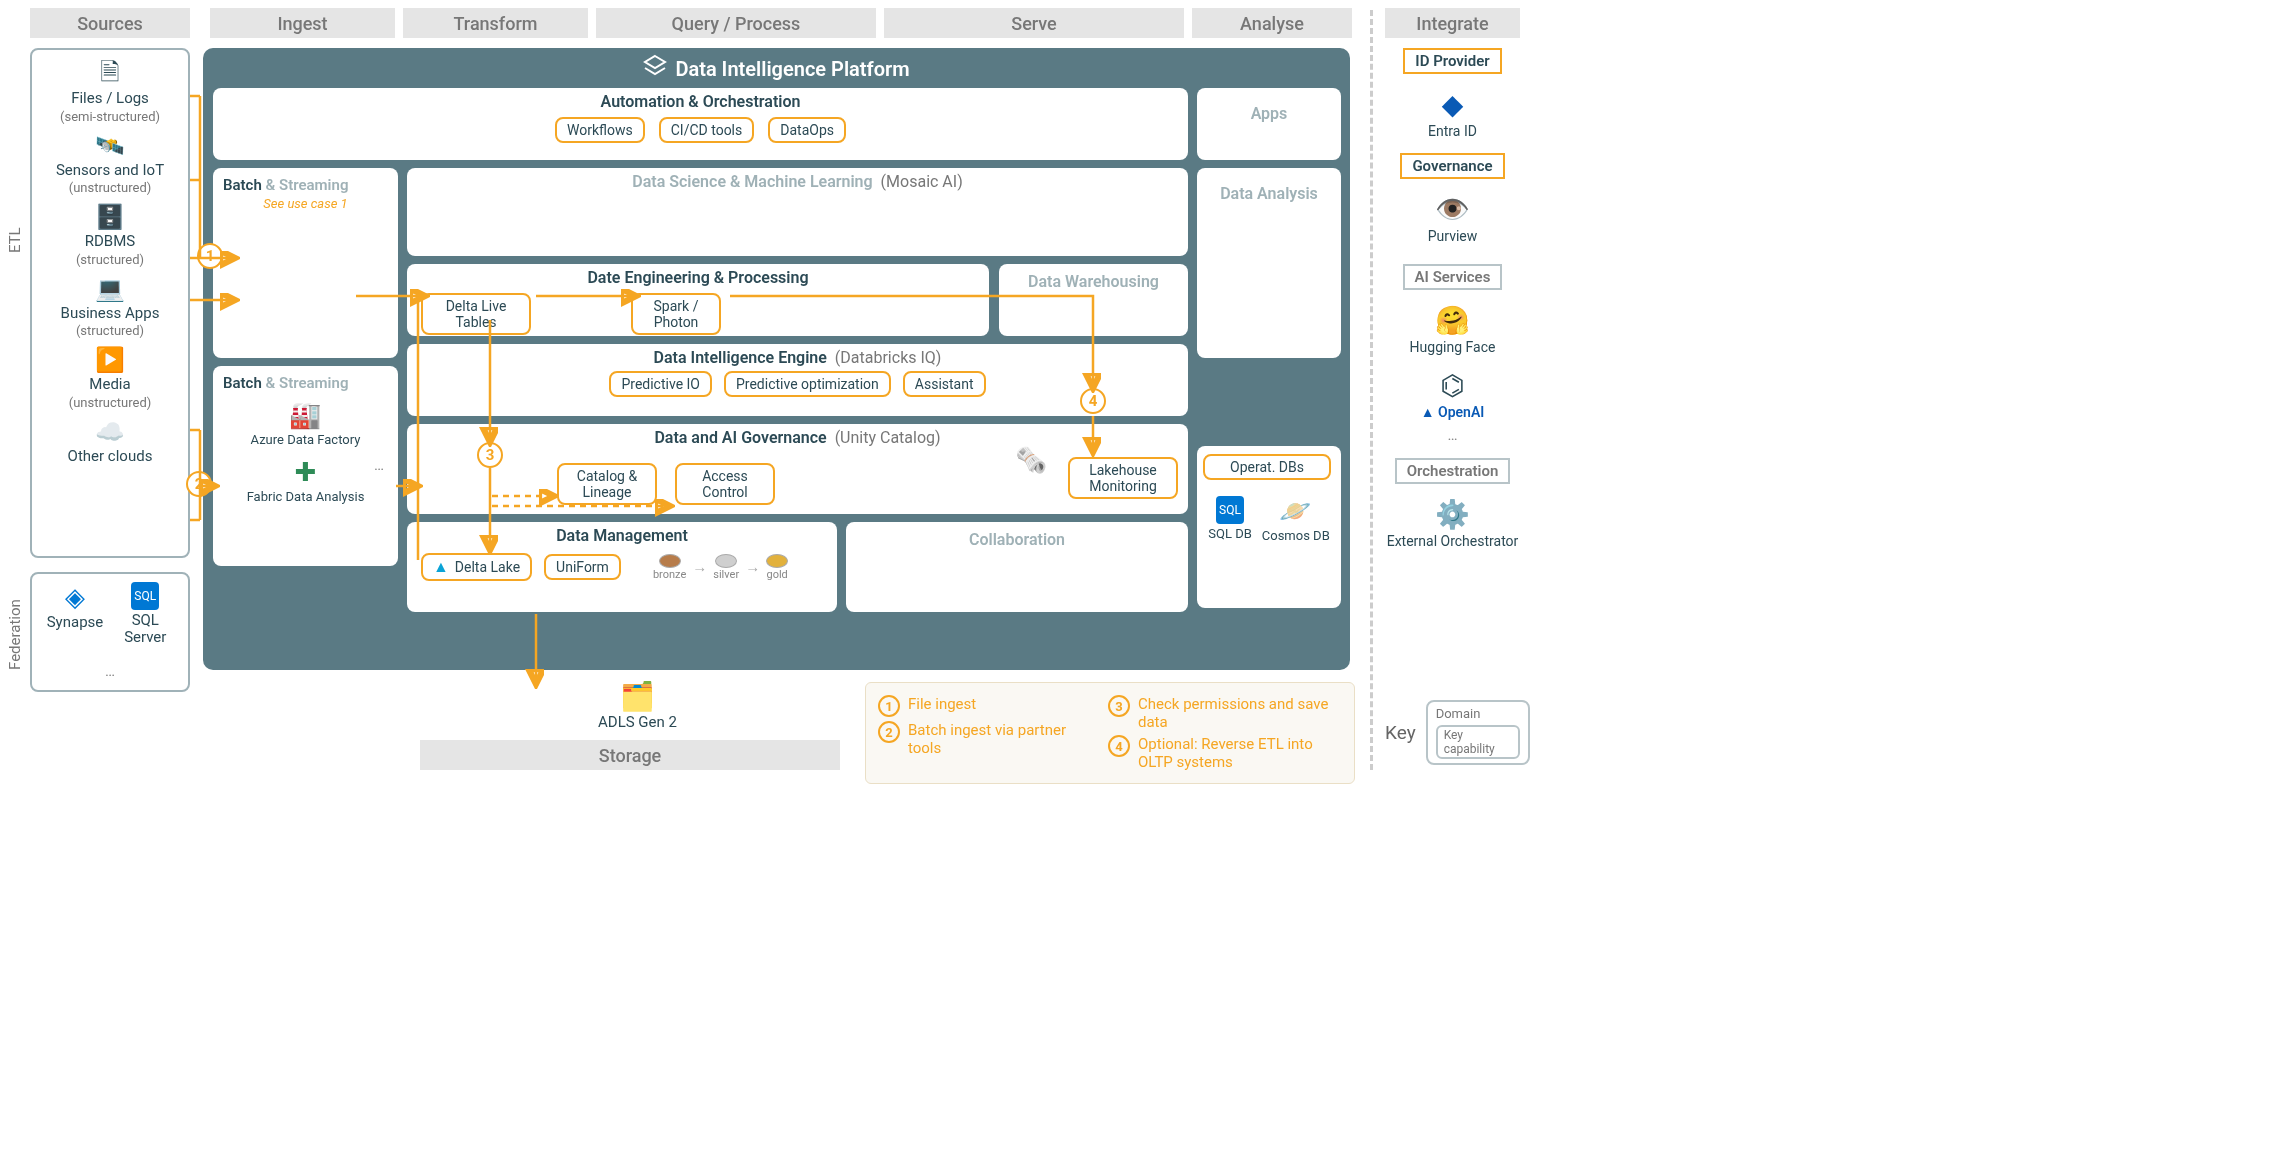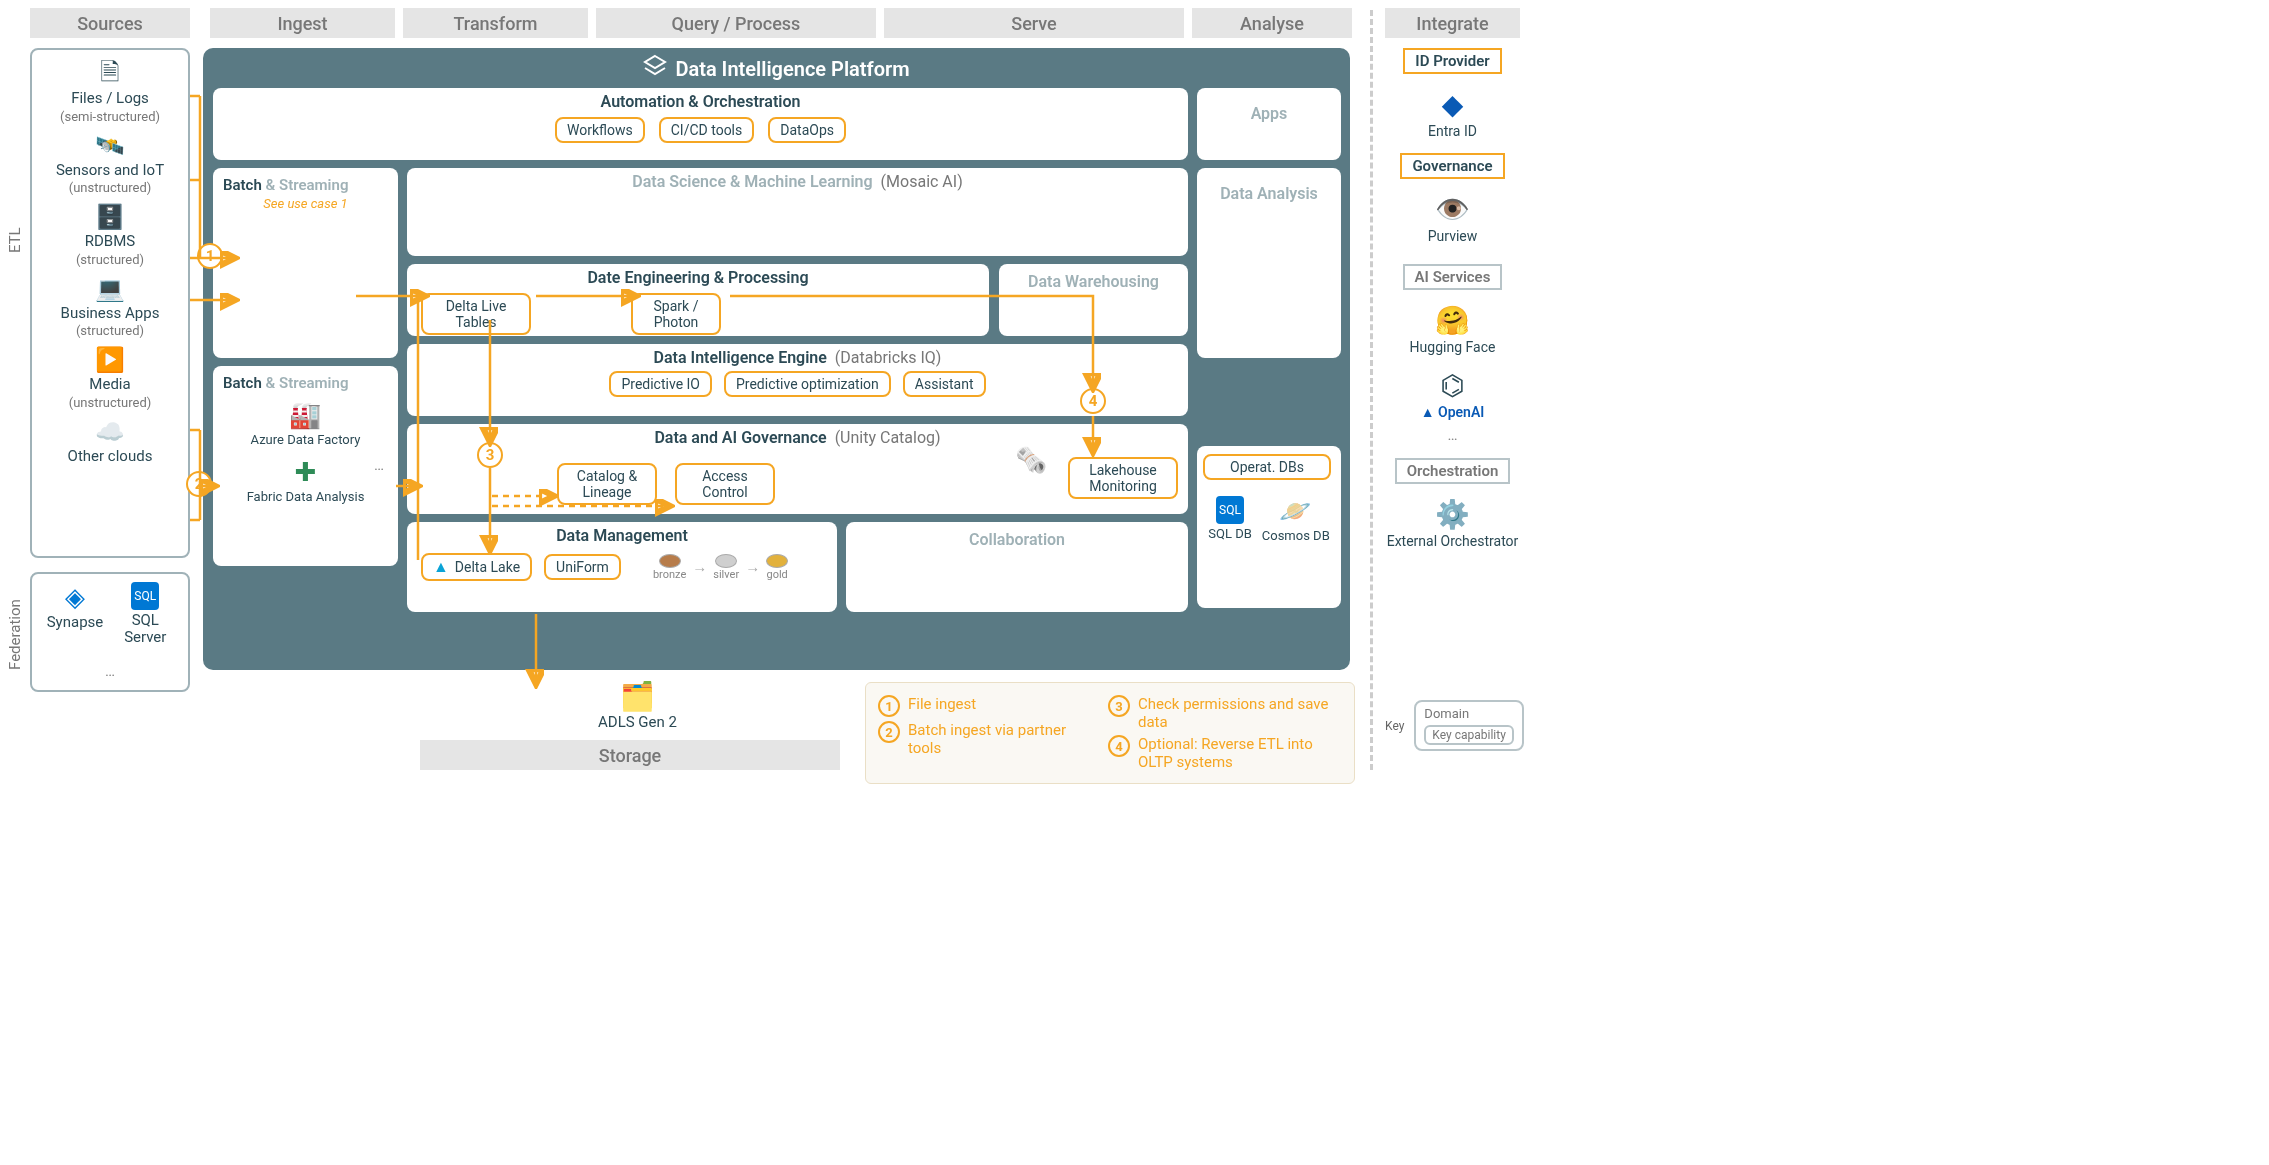--- a/index.html
+++ b/index.html
@@ -413,21 +413,21 @@
     <div style="color:#888">…</div>
 
     <div class="int-label grey" style="margin-top:8px">Orchestration</div>
     <div class="int-item">
       <div class="int-icon">⚙️</div>
       <div class="int-name" style="text-align:center">External Orchestrator</div>
     </div>
   </div>
 
   <div class="key-box" style="left:1385px;top:700px">
-    <div style="color:#666;font-size:12px">Key</div>
+    <div style="color:#666;font-size:19px">Key</div>
     <div class="key-domain">
       <div>Domain</div>
       <div class="key-cap-inner">Key capability</div>
     </div>
   </div>
 
   <div class="num-marker" style="left:197px;top:243px">1</div>
   <div class="num-marker" style="left:186px;top:471px">2</div>
   <div class="num-marker" style="left:477px;top:442px">3</div>
   <div class="num-marker" style="left:1080px;top:388px">4</div>

